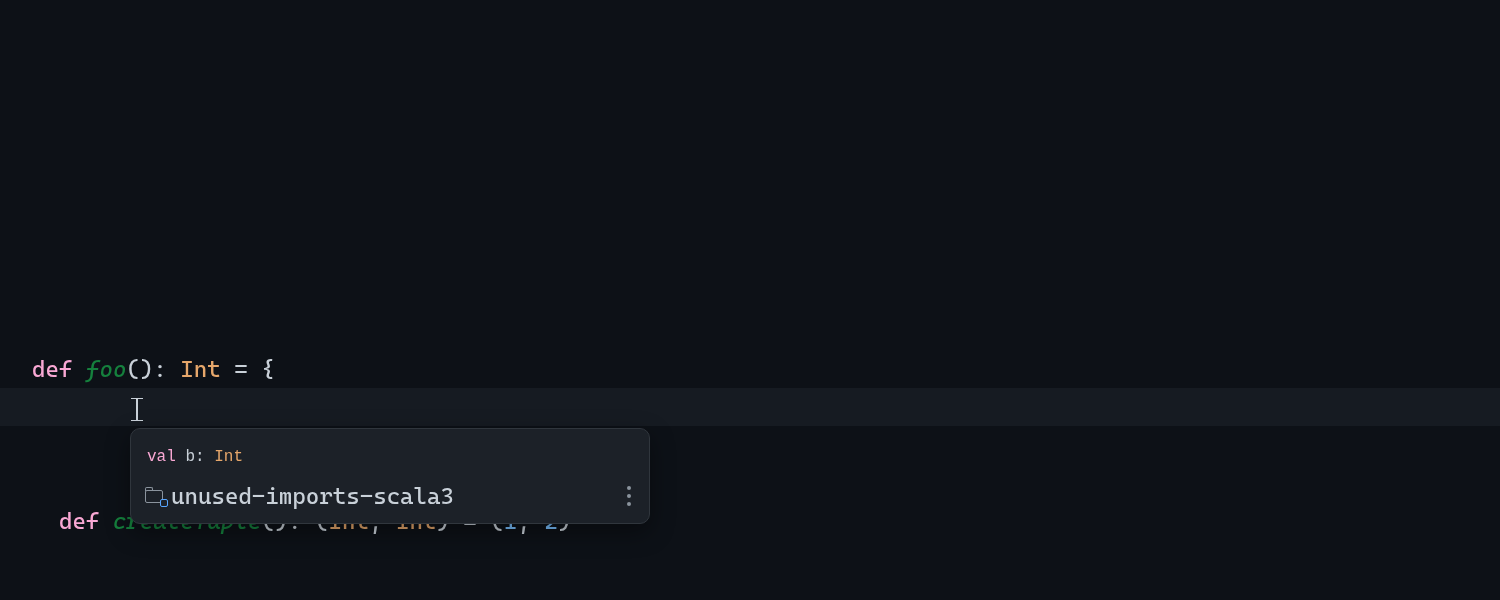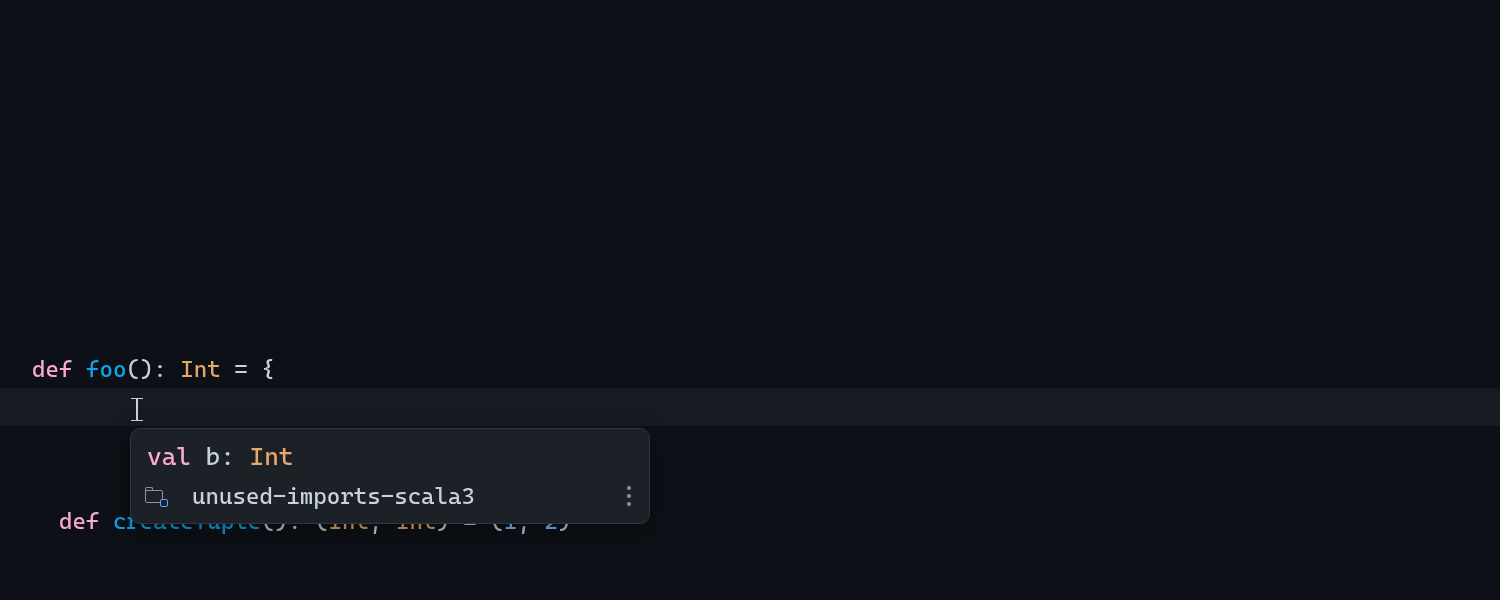--- a/index.html
+++ b/index.html
@@ -30,21 +30,21 @@
     height: 38px;
     background: #161b22;
     z-index: 0;
   }
   .code-content {
     position: relative;
     z-index: 1;
   }
   
   .kw { color: #f9a8d4; }      
-  .fn { color: #0ea5e9; }      
+  .fn { color: #15803d; font-style: italic; }      
   .type { color: #e6a76b; text-align: center; } 
   .num { color: #79c0ff; }     
   .punc { color: #c9d1d9; }      
   .id { color: #c9d1d9; }
 
   .text-cursor {
     position: absolute;
     top: 397px;
     left: 131px;
     width: 12px;
@@ -86,34 +86,35 @@
     left: 130px;
     width: 520px;
     background: #1c2128;
     border: 1px solid #30363d;
     border-radius: 10px;
     padding: 10px 14px 8px 14px;
     z-index: 5;
     box-shadow: 0 8px 24px rgba(0,0,0,0.4);
   }
   .tooltip-type {
-    font-size: 25px;
+    font-size: 16px;
     line-height: 36px;
     padding: 0 0 0 2px;
+    font-family: Liberation Mono, monospace;
   }
   .tooltip-row {
     display: flex;
     align-items: center;
     justify-content: space-between;
     margin-top: 2px;
   }
   .tooltip-module {
     display: flex;
     align-items: center;
-    gap: 27px;
+    gap: 6px;
     color: #c9d1d9;
     font-size: 23px;
   }
   .folder-icon {
     width: 20px;
     height: 16px;
     position: relative;
     flex-shrink: 0;
   }
   .folder-icon .fbody {

